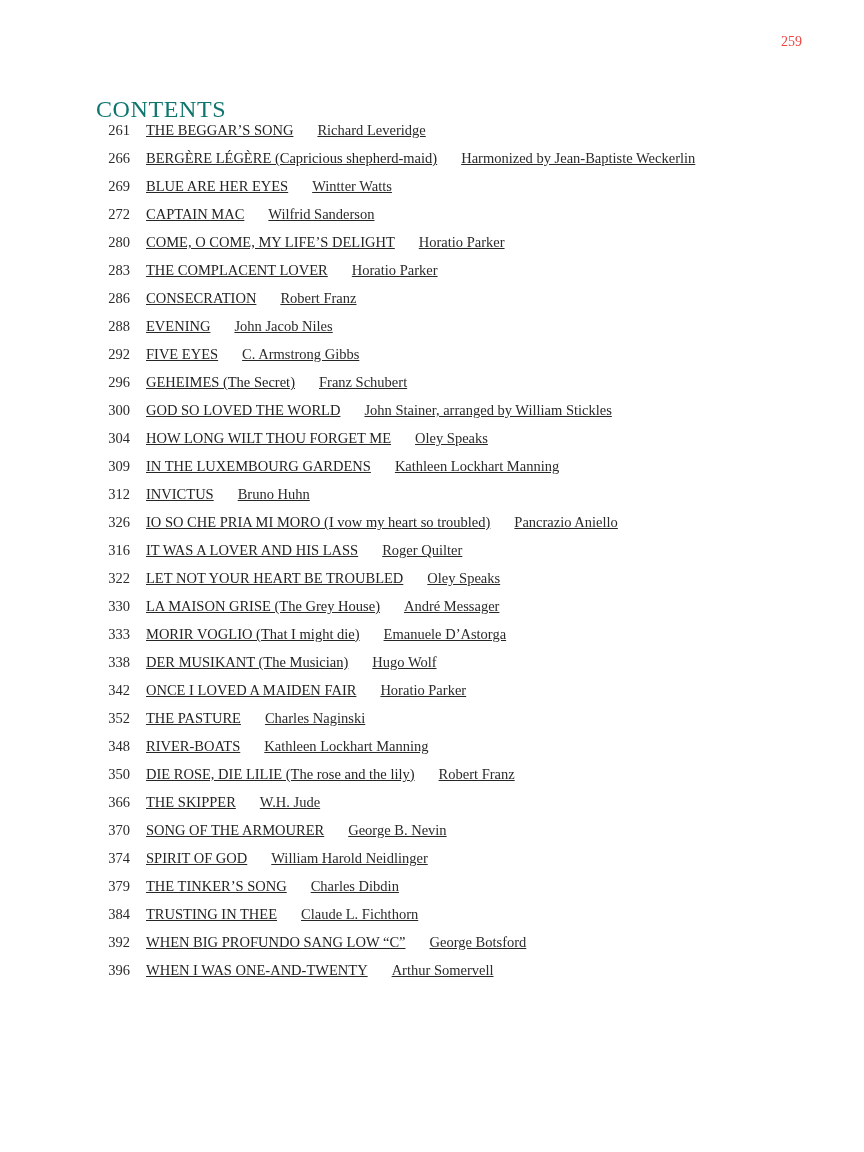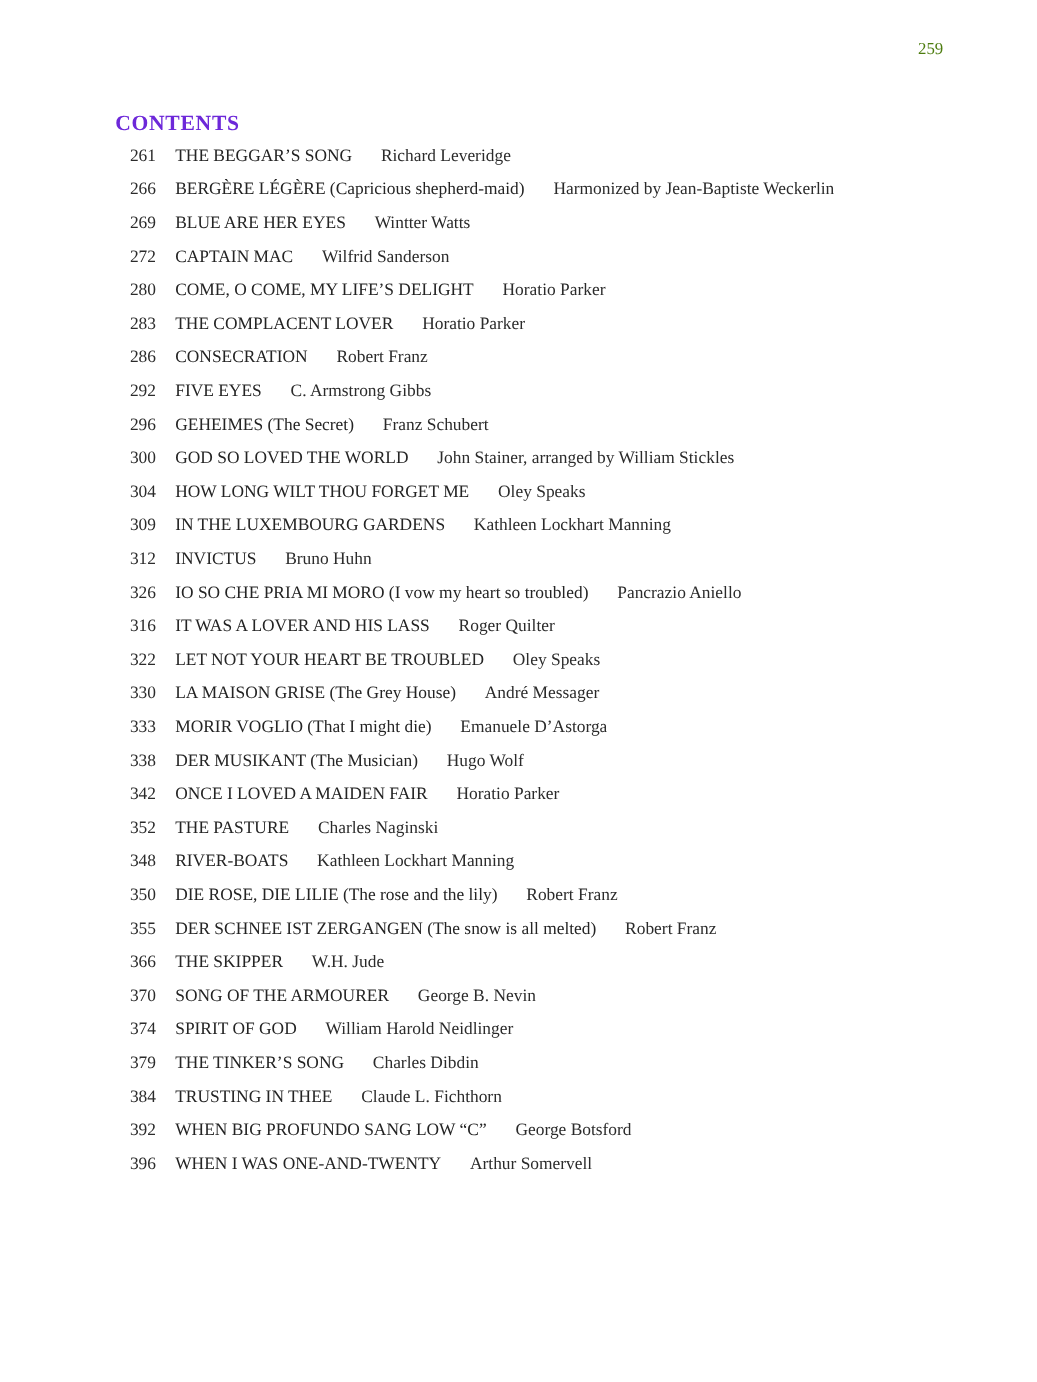--- a/index.html
+++ b/index.html
@@ -12,38 +12,39 @@
     width: 864px;
     height: 1152px;
     background: #ffffff;
     font-family: "Liberation Serif", "DejaVu Serif", serif;
     color: #262626;
     overflow: hidden;
   }
   .page-number {
     position: absolute;
     top: 34px;
-    right: 78px;
+    right: 62px;
     font-size: 14px;
-    color: #4d7c0f;
+    color: #ef4444;
   }
   .heading {
     position: absolute;
     top: 80px;
     left: 96px;
-    font-size: 18px;
-    font-weight: bold;
+    font-size: 24px;
+    font-weight: normal;
     letter-spacing: 0.6px;
-    color: #6d28d9;
+    color: #0f766e;
   }
   .toc {
     position: absolute;
     top: 116px;
     left: 103px;
     width: 720px;
+    text-decoration: underline;
   }
   .toc-row {
     height: 28px;
     line-height: 28px;
     white-space: nowrap;
     font-size: 14.5px;
   }
   .entry-num {
     display: inline-block;
     width: 27px;
@@ -83,20 +84,23 @@
       <div class="toc-row">
     <span class="entry-num">280</span><span class="entry-title">COME, O COME, MY LIFE’S DELIGHT</span><span class="entry-composer">Horatio Parker</span>
   </div>
       <div class="toc-row">
     <span class="entry-num">283</span><span class="entry-title">THE COMPLACENT LOVER</span><span class="entry-composer">Horatio Parker</span>
   </div>
       <div class="toc-row">
     <span class="entry-num">286</span><span class="entry-title">CONSECRATION</span><span class="entry-composer">Robert Franz</span>
   </div>
       <div class="toc-row">
+    <span class="entry-num">288</span><span class="entry-title">EVENING</span><span class="entry-composer">John Jacob Niles</span>
+  </div>
+      <div class="toc-row">
     <span class="entry-num">292</span><span class="entry-title">FIVE EYES</span><span class="entry-composer">C. Armstrong Gibbs</span>
   </div>
       <div class="toc-row">
     <span class="entry-num">296</span><span class="entry-title">GEHEIMES (The Secret)</span><span class="entry-composer">Franz Schubert</span>
   </div>
       <div class="toc-row">
     <span class="entry-num">300</span><span class="entry-title">GOD SO LOVED THE WORLD</span><span class="entry-composer">John Stainer, arranged by William Stickles</span>
   </div>
       <div class="toc-row">
     <span class="entry-num">304</span><span class="entry-title">HOW LONG WILT THOU FORGET ME</span><span class="entry-composer">Oley Speaks</span>
@@ -131,23 +135,20 @@
       <div class="toc-row">
     <span class="entry-num">352</span><span class="entry-title">THE PASTURE</span><span class="entry-composer">Charles Naginski</span>
   </div>
       <div class="toc-row">
     <span class="entry-num">348</span><span class="entry-title">RIVER-BOATS</span><span class="entry-composer">Kathleen Lockhart Manning</span>
   </div>
       <div class="toc-row">
     <span class="entry-num">350</span><span class="entry-title">DIE ROSE, DIE LILIE (The rose and the lily)</span><span class="entry-composer">Robert Franz</span>
   </div>
       <div class="toc-row">
-    <span class="entry-num">355</span><span class="entry-title">DER SCHNEE IST ZERGANGEN (The snow is all melted)</span><span class="entry-composer">Robert Franz</span>
-  </div>
-      <div class="toc-row">
     <span class="entry-num">366</span><span class="entry-title">THE SKIPPER</span><span class="entry-composer">W.H. Jude</span>
   </div>
       <div class="toc-row">
     <span class="entry-num">370</span><span class="entry-title">SONG OF THE ARMOURER</span><span class="entry-composer">George B. Nevin</span>
   </div>
       <div class="toc-row">
     <span class="entry-num">374</span><span class="entry-title">SPIRIT OF GOD</span><span class="entry-composer">William Harold Neidlinger</span>
   </div>
       <div class="toc-row">
     <span class="entry-num">379</span><span class="entry-title">THE TINKER’S SONG</span><span class="entry-composer">Charles Dibdin</span>

